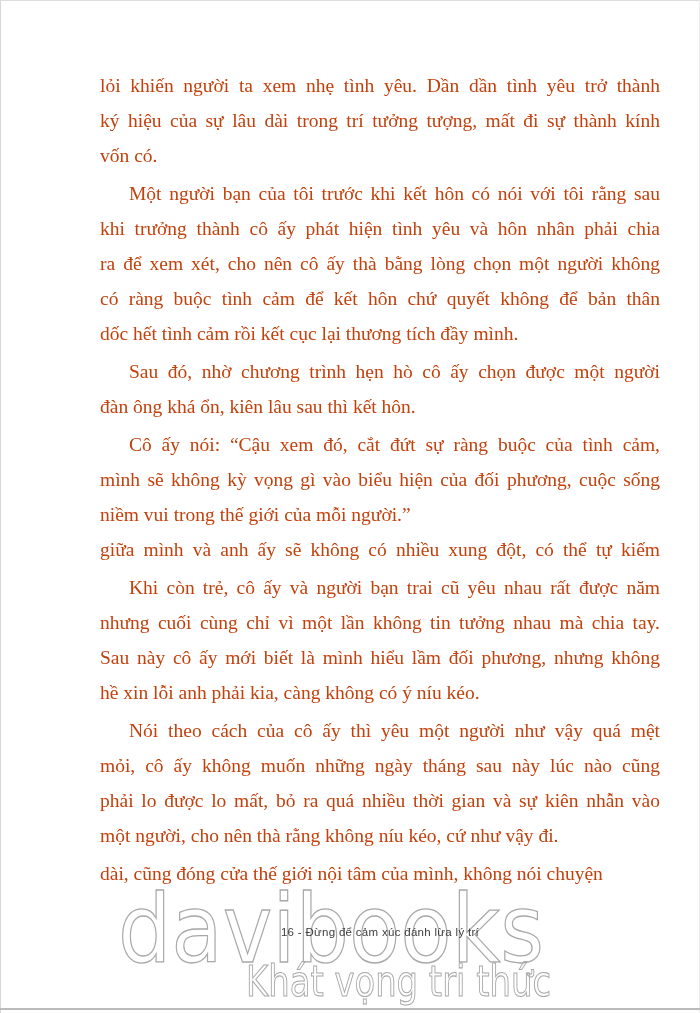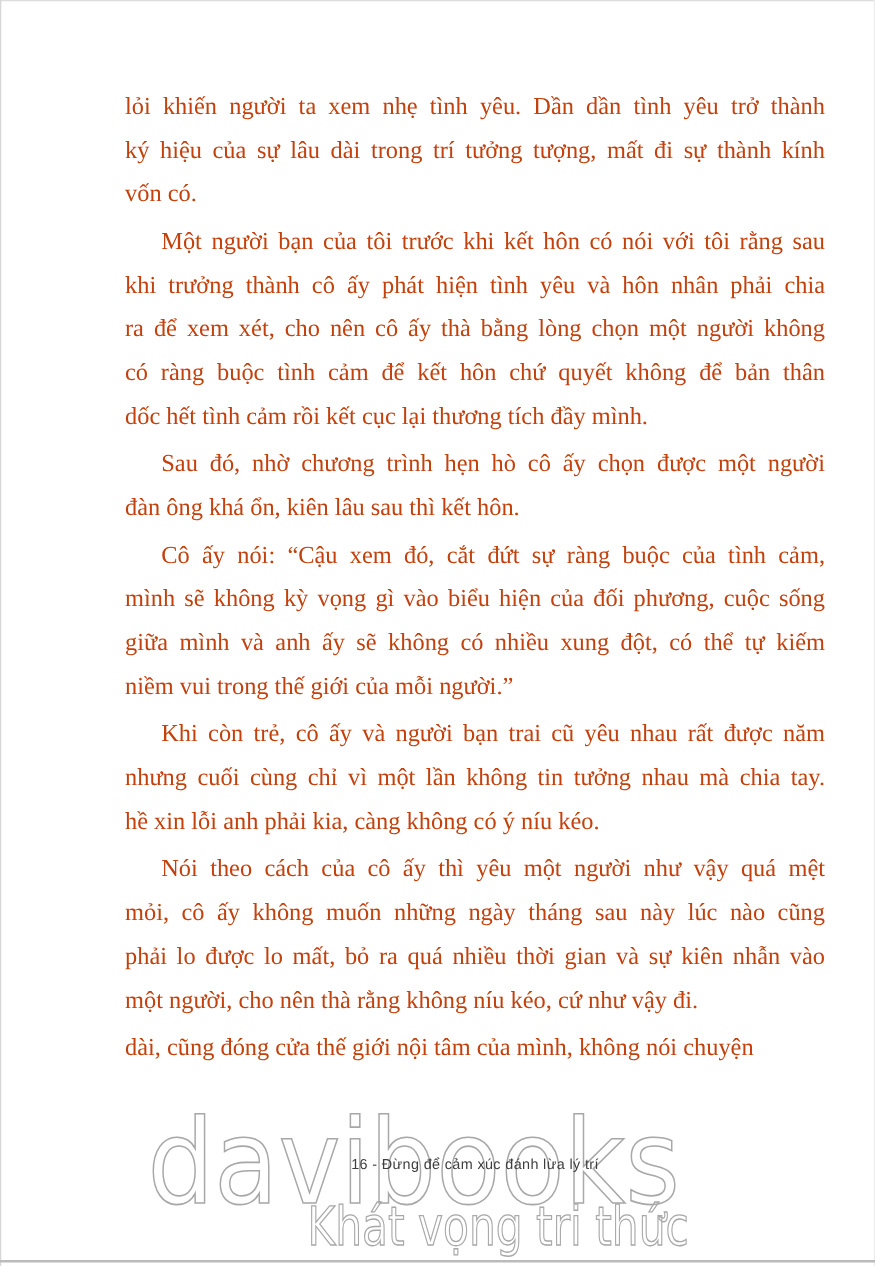--- a/index.html
+++ b/index.html
@@ -91,26 +91,27 @@
       <div class="line">có ràng buộc tình cảm để kết hôn chứ quyết không để bản thân</div>
       <div class="line last-line">dốc hết tình cảm rồi kết cục lại thương tích đầy mình.</div>
     </div>
     <div class="paragraph">
       <div class="line first-indent">Sau đó, nhờ chương trình hẹn hò cô ấy chọn được một người</div>
       <div class="line last-line">đàn ông khá ổn, kiên lâu sau thì kết hôn.</div>
     </div>
     <div class="paragraph">
       <div class="line first-indent">Cô ấy nói: “Cậu xem đó, cắt đứt sự ràng buộc của tình cảm,</div>
       <div class="line">mình sẽ không kỳ vọng gì vào biểu hiện của đối phương, cuộc sống</div>
+      <div class="line last-line">niềm vui trong thế giới của mỗi người.”</div>
       <div class="line">giữa mình và anh ấy sẽ không có nhiều xung đột, có thể tự kiếm</div>
-      <div class="line last-line">niềm vui trong thế giới của mỗi người.”</div>
     </div>
     <div class="paragraph">
       <div class="line first-indent">Khi còn trẻ, cô ấy và người bạn trai cũ yêu nhau rất được năm</div>
       <div class="line">nhưng cuối cùng chỉ vì một lần không tin tưởng nhau mà chia tay.</div>
+      <div class="line">Sau này cô ấy mới biết là mình hiểu lầm đối phương, nhưng không</div>
       <div class="line last-line">hề xin lỗi anh phải kia, càng không có ý níu kéo.</div>
     </div>
     <div class="paragraph">
       <div class="line first-indent">Nói theo cách của cô ấy thì yêu một người như vậy quá mệt</div>
       <div class="line">mỏi, cô ấy không muốn những ngày tháng sau này lúc nào cũng</div>
       <div class="line">phải lo được lo mất, bỏ ra quá nhiều thời gian và sự kiên nhẫn vào</div>
       <div class="line last-line">một người, cho nên thà rằng không níu kéo, cứ như vậy đi.</div>
     </div>
     <div class="paragraph">
       <div class="line last-line">dài, cũng đóng cửa thế giới nội tâm của mình, không nói chuyện</div>

